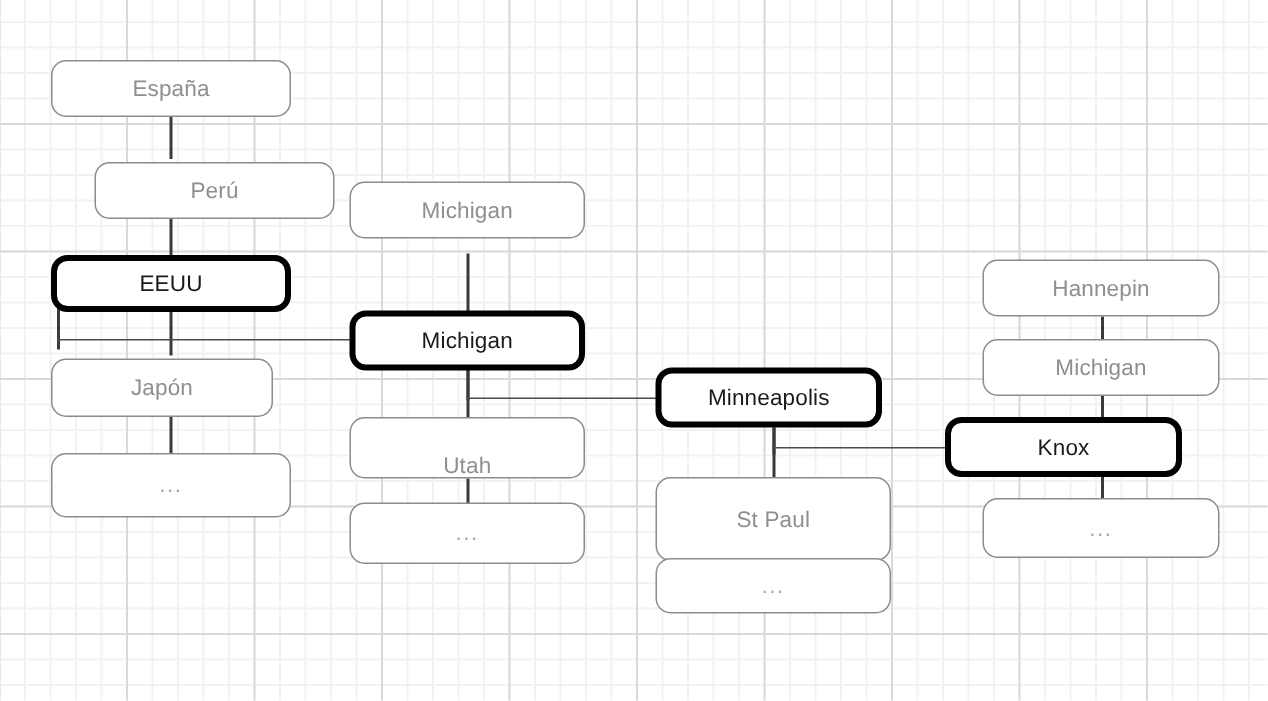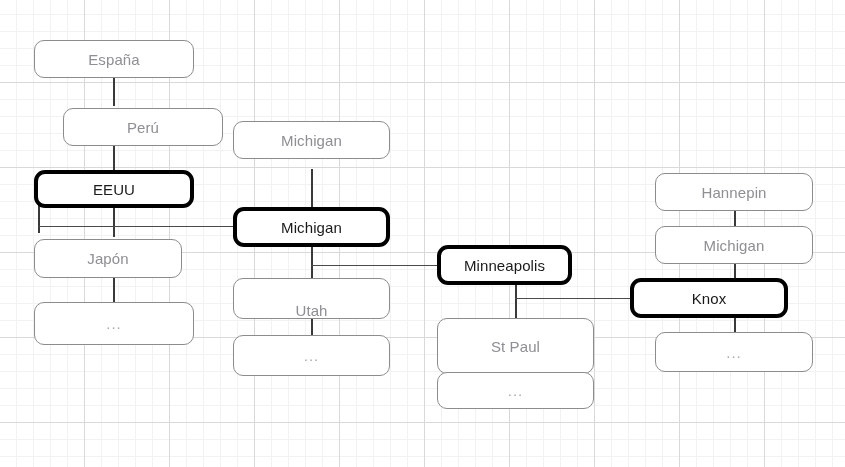--- a/index.html
+++ b/index.html
@@ -130,21 +130,21 @@
   <div class="node normal ellipsis" style="left:233px; top:335px; width:157px; height:41px;">
     <span class="node-label">...</span>
   </div>
 
   <div class="conn v" style="left:515px; top:285px; height:34px;"></div>
   <div class="conn v" style="left:515px; top:358px; height:15px;"></div>
 
   <div class="conn v" style="left:515px; top:285px; height:18px;"></div>
   <div class="conn h" style="left:515px; top:298px; width:142px;"></div>
 
-  <div class="node selected" style="left:437px; top:245px; width:135px; height:40px;">
+  <div class="node selected" style="left:437px; top:245px; width:151px; height:40px;">
     <span class="node-label">Minneapolis</span>
   </div>
 
   <div class="node normal" style="left:437px; top:318px; width:157px; height:56px;">
     <span class="node-label">St Paul</span>
   </div>
 
   <div class="node normal ellipsis" style="left:437px; top:372px; width:157px; height:37px;">
     <span class="node-label">...</span>
   </div>

